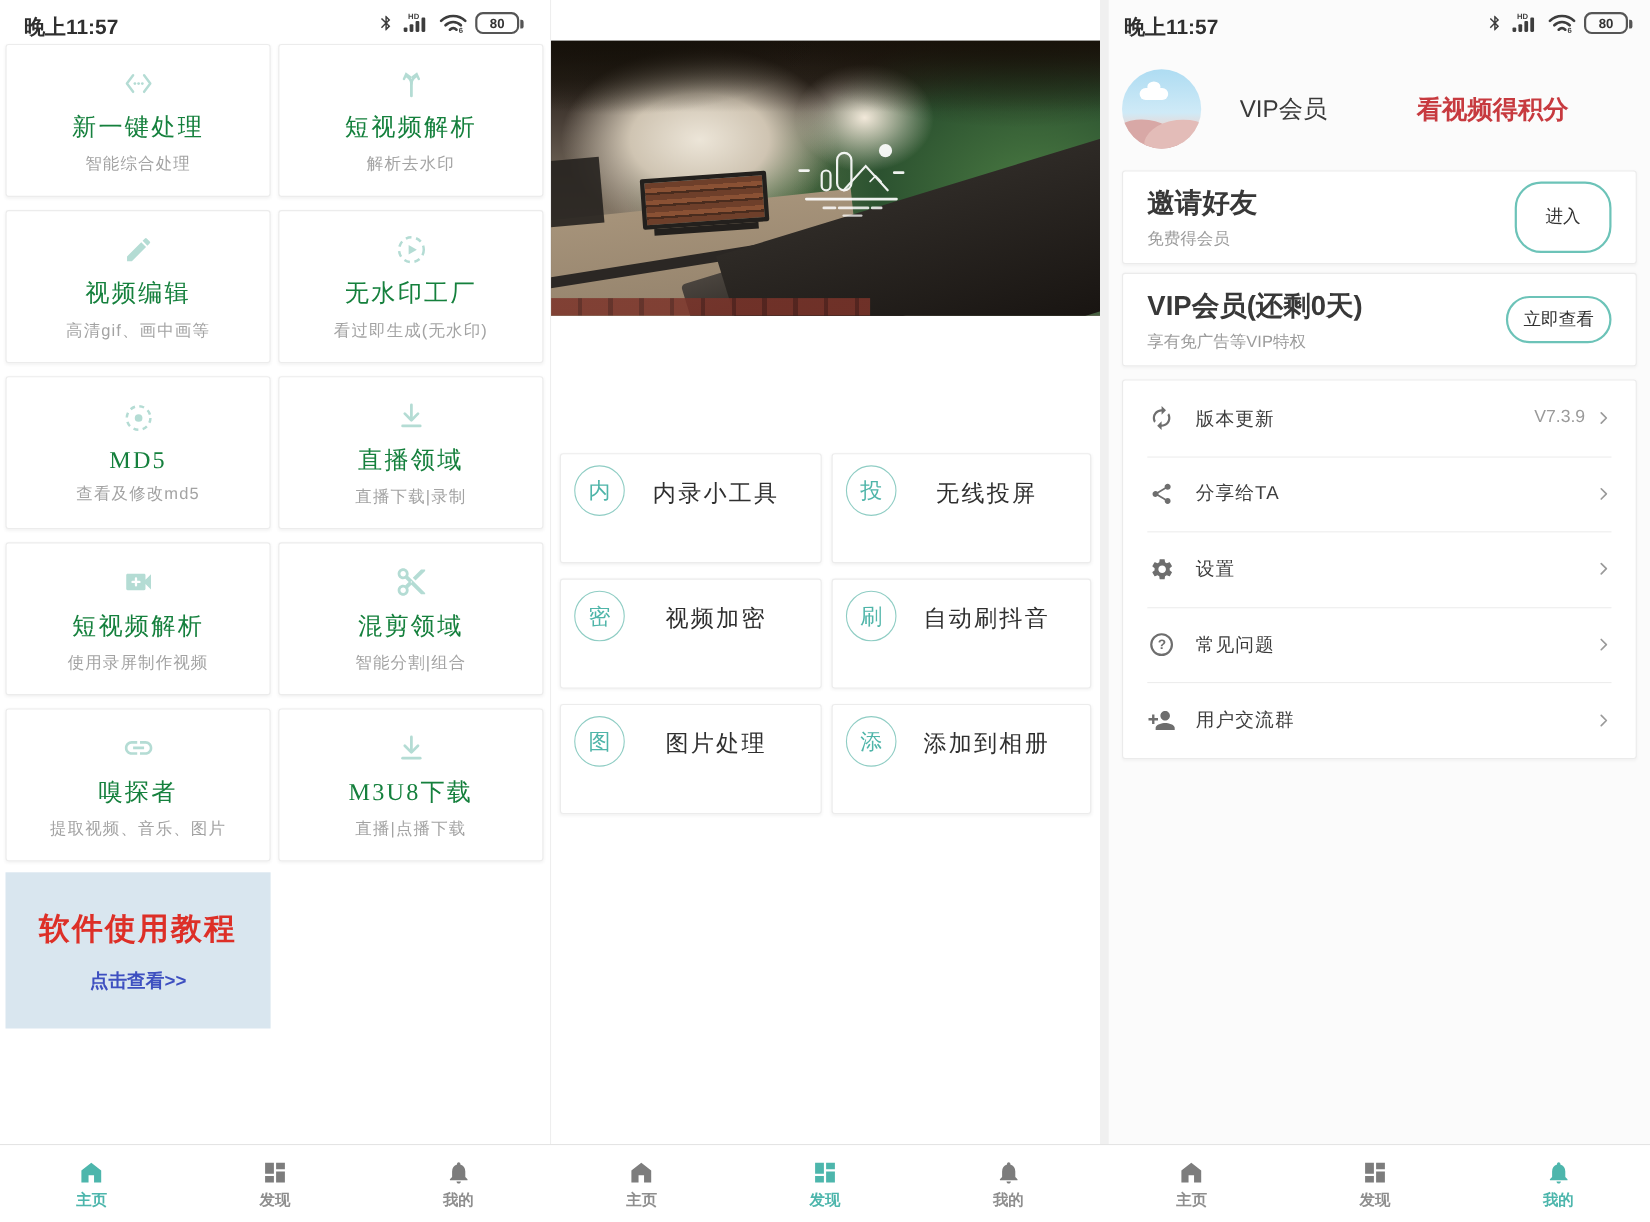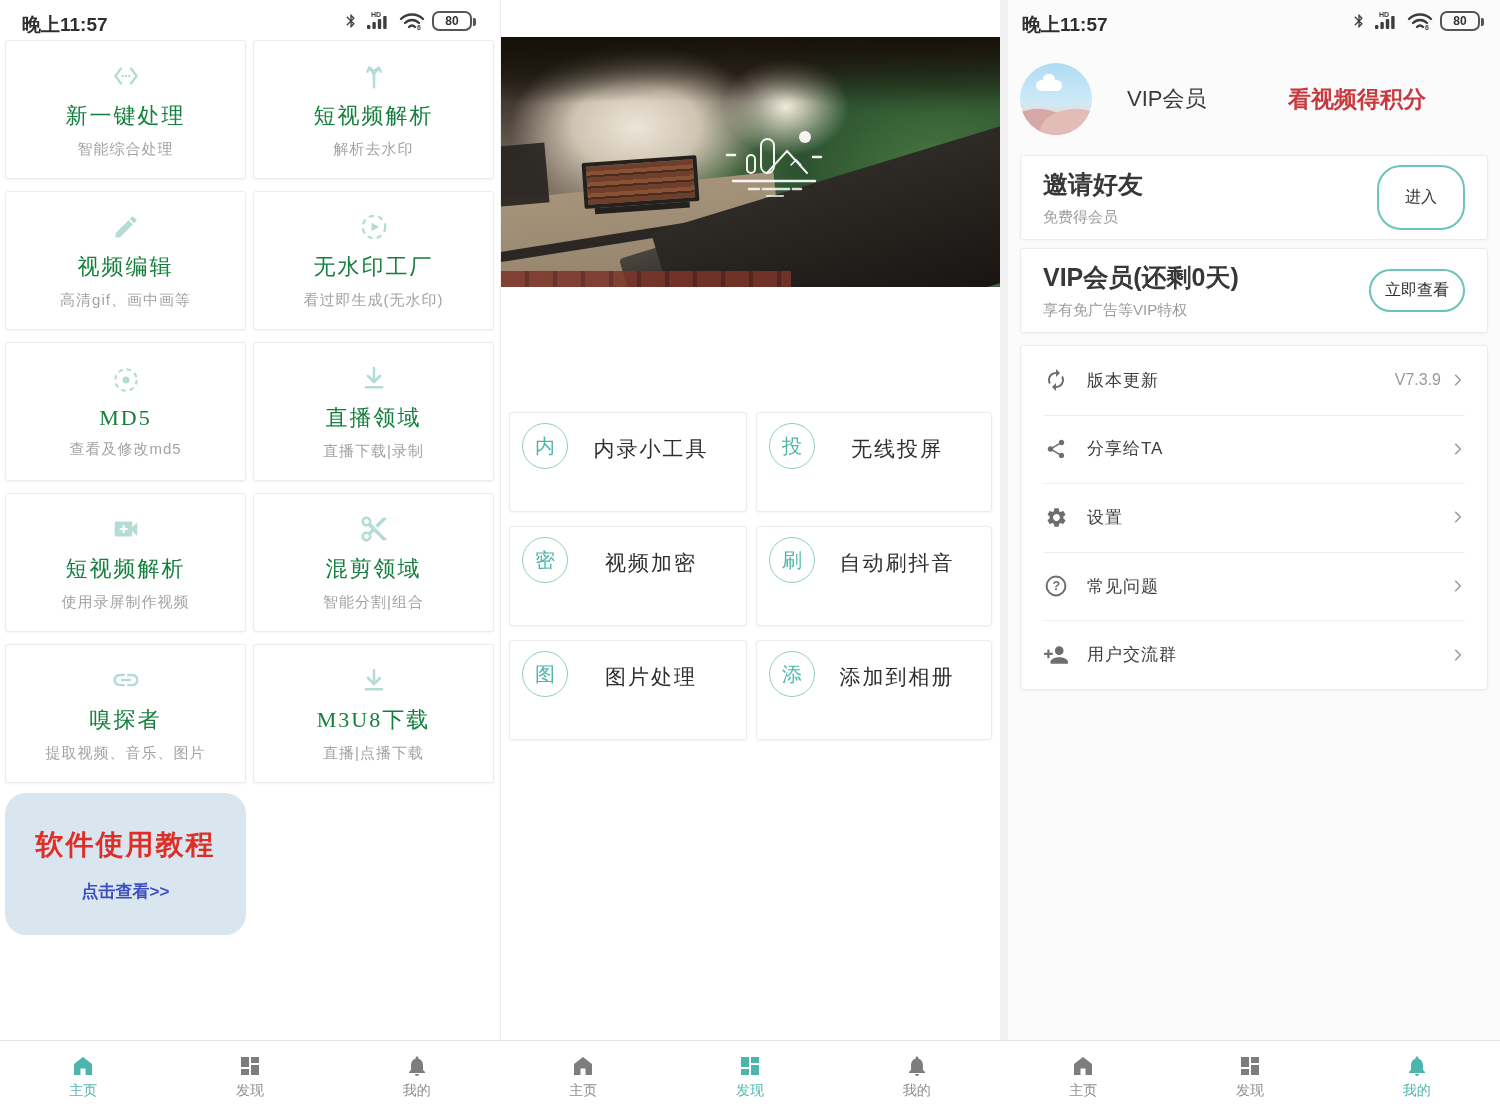--- a/index.html
+++ b/index.html
@@ -22,21 +22,21 @@
   .card-grid { position:absolute; left:5px; top:40px; width:490px;
                display:grid; grid-template-columns:241px 241px; gap:12px 7px; }
   .fcard { height:139px; background:#fff; border:1px solid #ececec; border-radius:3px;
            box-shadow:0 1px 3px rgba(0,0,0,.05); display:flex; flex-direction:column;
            align-items:center; justify-content:center; gap:9px; cursor:pointer; }
   .fcard .ficon { color:#b4dcd4; height:32px; display:flex; align-items:center; }
   .fcard .ftitle { font-size:22px; color:#15803d; letter-spacing:2px;font-family:Liberation Serif, serif; }
   .fcard .fsub { font-size:15px; color:#a3a3a3; letter-spacing:1px; }
 
   .banner { position:absolute; left:5px; top:793px; width:241px; height:142px; background:#d9e6ef;
-            display:flex; flex-direction:column; align-items:center; justify-content:center; gap:16px; cursor:pointer;border-radius:21px; }
+            display:flex; flex-direction:column; align-items:center; justify-content:center; gap:16px; cursor:pointer; }
   .banner .btitle { font-size:28px; font-weight:700; color:#dd2f27; letter-spacing:2px; }
   .banner .blink { font-size:17px; font-weight:700; color:#3d4fc0; }
 
   
   .photo { position:absolute; left:0; top:37px; width:500px; height:250px; background:#241f1a; overflow:hidden; cursor:pointer; }
   .ph-layer { position:absolute; inset:0; }
   .ph-bg { background:
       radial-gradient(ellipse 180px 120px at 27% 36%, #ece5d8 0%, #cfc4b2 35%, rgba(140,125,105,0) 70%),
       radial-gradient(ellipse 90px 70px at 57% 28%, #f2e9da 0%, rgba(160,140,115,0) 70%),
       radial-gradient(ellipse 260px 190px at 88% 55%, #4a7a42 0%, #2c5230 55%, rgba(25,40,25,0) 85%),
@@ -98,21 +98,21 @@
   .mlabel { margin-left:18px; font-size:17px; color:#3d3d3d; letter-spacing:1px; }
   .mvalue { margin-left:auto; font-size:16px; color:#9a9a9a; margin-right:10px; }
   .mchev { color:#9a9a9a; width:14px; height:14px; margin-left:auto; }
   .mchev.haspad { margin-left:0; }
 
   
   .navbar { position:absolute; left:0; bottom:0; width:1500px; height:71px; background:#fff; border-top:1px solid #e4e4e4; display:flex; }
   .navgroup { width:500px; display:flex; justify-content:space-around; align-items:center; }
   .navitem { display:flex; flex-direction:column; align-items:center; gap:3px; width:80px; cursor:pointer; }
   .navitem .nicon { color:#7d7d7d; height:27px; display:flex; align-items:center; }
-  .navitem .nlabel { font-size:14px; color:#8e8e8e; }
+  .navitem .nlabel { font-size:14px; color:#8e8e8e;font-weight:bold; }
   .navitem.active .nicon { color:#4db6ac; }
   .navitem.active .nlabel { color:#4db6ac; }
 
   svg { display:block; }
 </style>
 </head>
 <body>
 
 <div class="screen">
 

